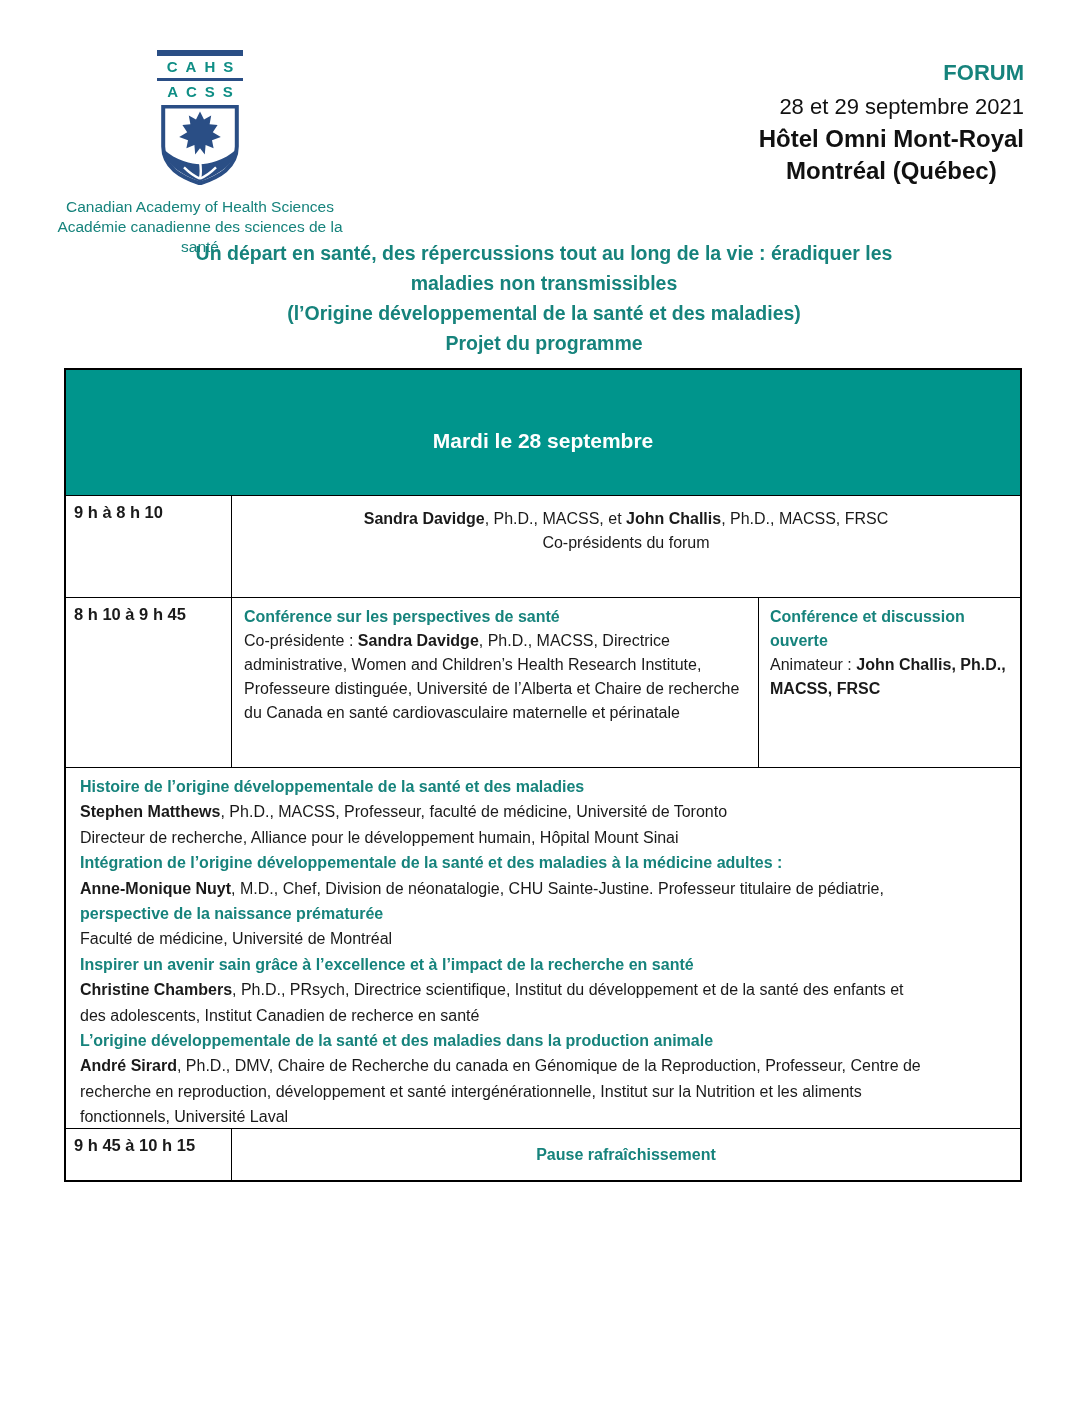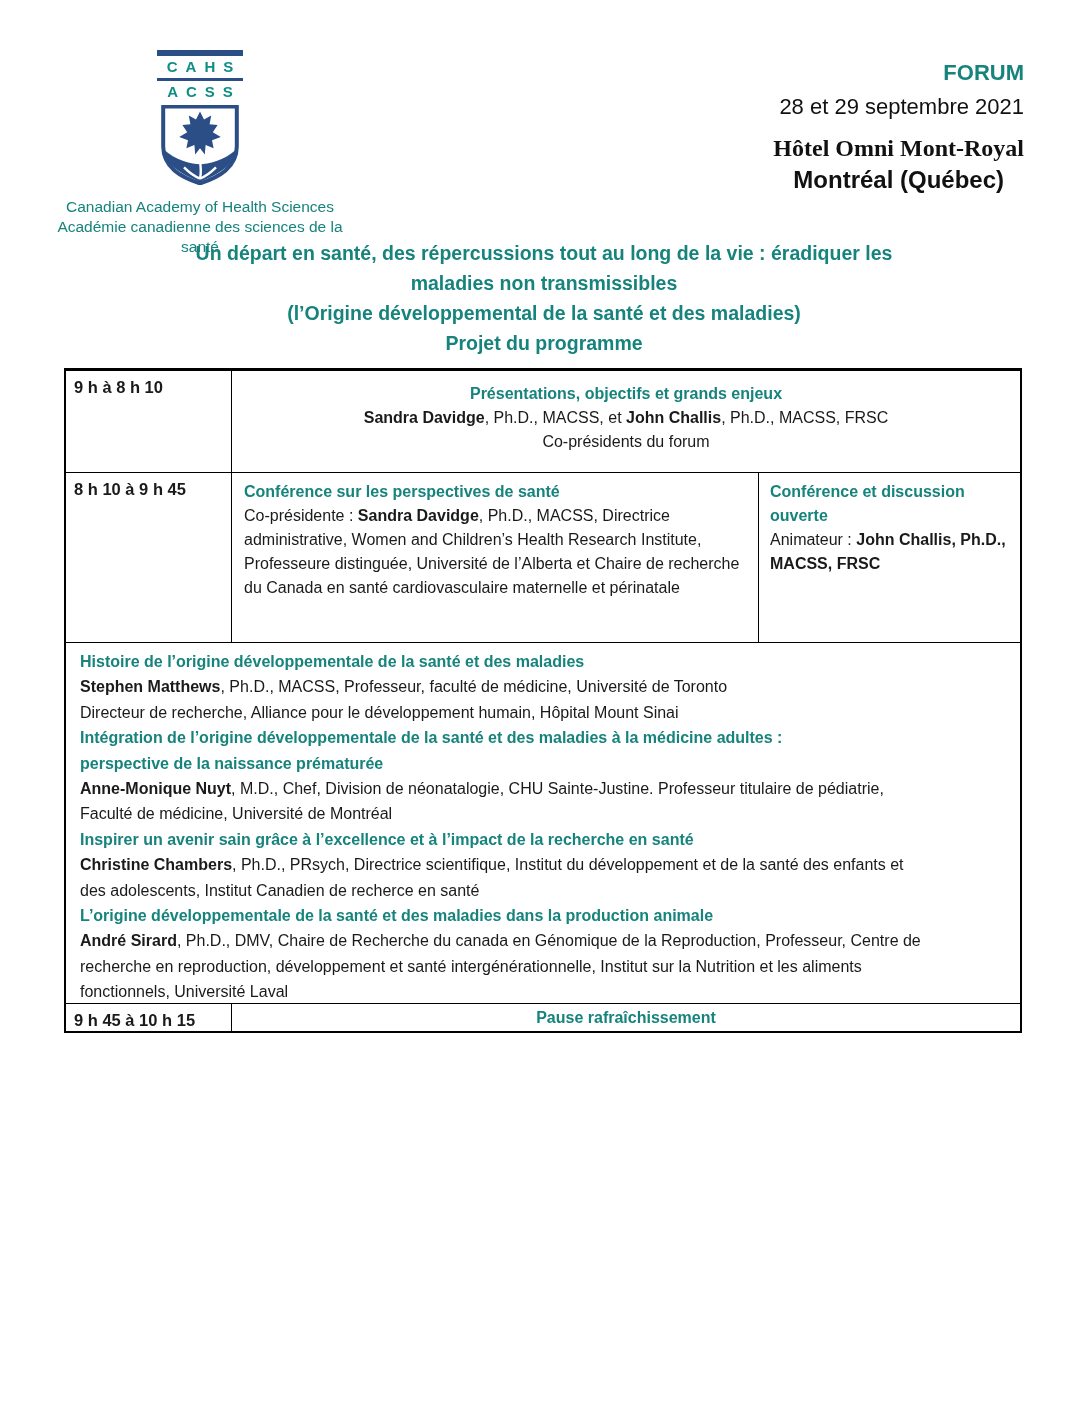--- a/index.html
+++ b/index.html
@@ -12,21 +12,21 @@
   .logo-bar{background:#2a4e85;height:6px;width:86px;}
   .logo-bar.thin{height:3px;}
   .wordmark{color:#0f8e85;font-weight:bold;font-size:15px;letter-spacing:8px;
             padding-left:8px;line-height:22px;}
   .shield{display:block;margin:2px auto 0;}
   .logo-captions{margin-top:12px;color:#16837c;font-size:15.5px;line-height:20px;}
 
   .event-block{position:absolute;right:64px;top:60px;text-align:right;}
   .event-label{color:#16837c;font-weight:bold;font-size:22px;}
   .event-dates{font-size:22px;margin-top:8px;color:#111;}
-  .event-venue{font-size:24px;font-weight:bold;margin-top:15px;color:#111;font-family:Liberation Serif, serif;}
+  .event-venue{font-size:24px;font-weight:bold;margin-top:5px;color:#111;}
   .event-city{font-size:24px;font-weight:bold;margin-top:4px;color:#111;text-align:center;}
 
   
   .title-block{position:absolute;top:238px;left:0;width:1088px;text-align:center;
                color:#16837c;font-size:19.5px;line-height:30px;}
   .title-line{font-weight:bold;}
   .title-line.italic{font-weight:600;}
 
   
   .program-table{position:absolute;left:64px;top:368px;width:954px;
@@ -36,21 +36,21 @@
               padding-top:16px;box-sizing:border-box;}
   .t-row{display:flex;border-top:1px solid #000;box-sizing:border-box;}
   .cell{box-sizing:border-box;}
   .cell.time{width:166px;flex:0 0 166px;border-right:1px solid #000;
              padding:7px 8px;font-weight:600;font-size:16.5px;}
   .cell.main{flex:1 1 auto;padding:6px 10px;}
   .cell.side{width:262px;flex:0 0 262px;border-left:1px solid #000;padding:7px 11px;line-height:24px;}
   .row1{height:102px;}
   .row2{height:170px;}
   .row3{height:361px;}
-  .row4{height:28px;}
+  .row4{height:52px;}
   .row1 .cell.main{text-align:center;padding-top:11px;line-height:24px;}
   .row2 .cell.main{line-height:24px;padding:7px 12px;}
   .row3 .cell.main{text-align:left;padding:6px 14px;line-height:25.4px;}
   .row4 .cell.main{display:flex;align-items:center;justify-content:center;}
 
   .teal-bold{color:#16837c;font-weight:bold;}
   .pline.heading{color:#16837c;font-weight:bold;}
   .b{font-weight:bold;}
 </style>
 </head>
@@ -88,25 +88,25 @@
 
   <div class="title-block">
     <div class="title-line">Un départ en santé, des répercussions tout au long de la vie : éradiquer les</div>
     <div class="title-line">maladies non transmissibles</div>
     <div class="title-line italic">(l’Origine développemental de la santé et des maladies)</div>
     <div class="title-line">Projet du programme</div>
   </div>
 
   <div class="program-table">
 
+    <div class="day-header">Mardi le 28 septembre</div>
 
     <div class="t-row row1">
       <div class="cell time">9 h à 8 h 10</div>
       <div class="cell main">
-        <div class="teal-bold">Présentations, objectifs et grands enjeux</div>
         <div><span class="b">Sandra Davidge</span><span>, Ph.D., MACSS, et </span><span class="b">John Challis</span><span>, Ph.D., MACSS, FRSC</span></div>
         <div>Co-présidents du forum</div>
       </div>
     </div>
 
     <div class="t-row row2">
       <div class="cell time">8 h 10 à 9 h 45</div>
       <div class="cell main">
         <div class="teal-bold">Conférence sur les perspectives de santé</div>
         <div><span>Co-présidente : </span><span class="b">Sandra Davidge</span><span>, Ph.D., MACSS, Directrice administrative, Women and Children’s Health Research Institute, Professeure distinguée, Université de l’Alberta et Chaire de recherche du Canada en santé cardiovasculaire maternelle et périnatale</span></div>
@@ -116,22 +116,22 @@
         <div><span>Animateur : </span><span class="b">John Challis, Ph.D., MACSS, FRSC</span></div>
       </div>
     </div>
 
     <div class="t-row row3">
       <div class="cell main">
           <div class="pline heading"><span>Histoire de l’origine développementale de la santé et des maladies</span></div>
           <div class="pline text"><span class="b">Stephen Matthews</span><span>, Ph.D., MACSS, Professeur, faculté de médicine, Université de Toronto</span></div>
           <div class="pline text"><span>Directeur de recherche, Alliance pour le développement humain, Hôpital Mount Sinai</span></div>
           <div class="pline heading"><span>Intégration de l’origine développementale de la santé et des maladies à la médicine adultes :</span></div>
+          <div class="pline text"><span class="b">Anne-Monique Nuyt</span><span>, M.D., Chef, Division de néonatalogie, CHU Sainte-Justine. Professeur titulaire de pédiatrie,</span></div>
           <div class="pline heading"><span>perspective de la naissance prématurée</span></div>
-          <div class="pline text"><span class="b">Anne-Monique Nuyt</span><span>, M.D., Chef, Division de néonatalogie, CHU Sainte-Justine. Professeur titulaire de pédiatrie,</span></div>
           <div class="pline text"><span>Faculté de médicine, Université de Montréal</span></div>
           <div class="pline heading"><span>Inspirer un avenir sain grâce à l’excellence et à l’impact de la recherche en santé</span></div>
           <div class="pline text"><span class="b">Christine Chambers</span><span>, Ph.D., PRsych, Directrice scientifique, Institut du développement et de la santé des enfants et</span></div>
           <div class="pline text"><span>des adolescents, Institut Canadien de recherce en santé</span></div>
           <div class="pline heading"><span>L’origine développementale de la santé et des maladies dans la production animale</span></div>
           <div class="pline text"><span class="b">André Sirard</span><span>, Ph.D., DMV, Chaire de Recherche du canada en Génomique de la Reproduction, Professeur, Centre de</span></div>
           <div class="pline text"><span>recherche en reproduction, développement et santé intergénérationnelle, Institut sur la Nutrition et les aliments</span></div>
           <div class="pline text"><span>fonctionnels, Université Laval</span></div>
         </div>
     </div>

